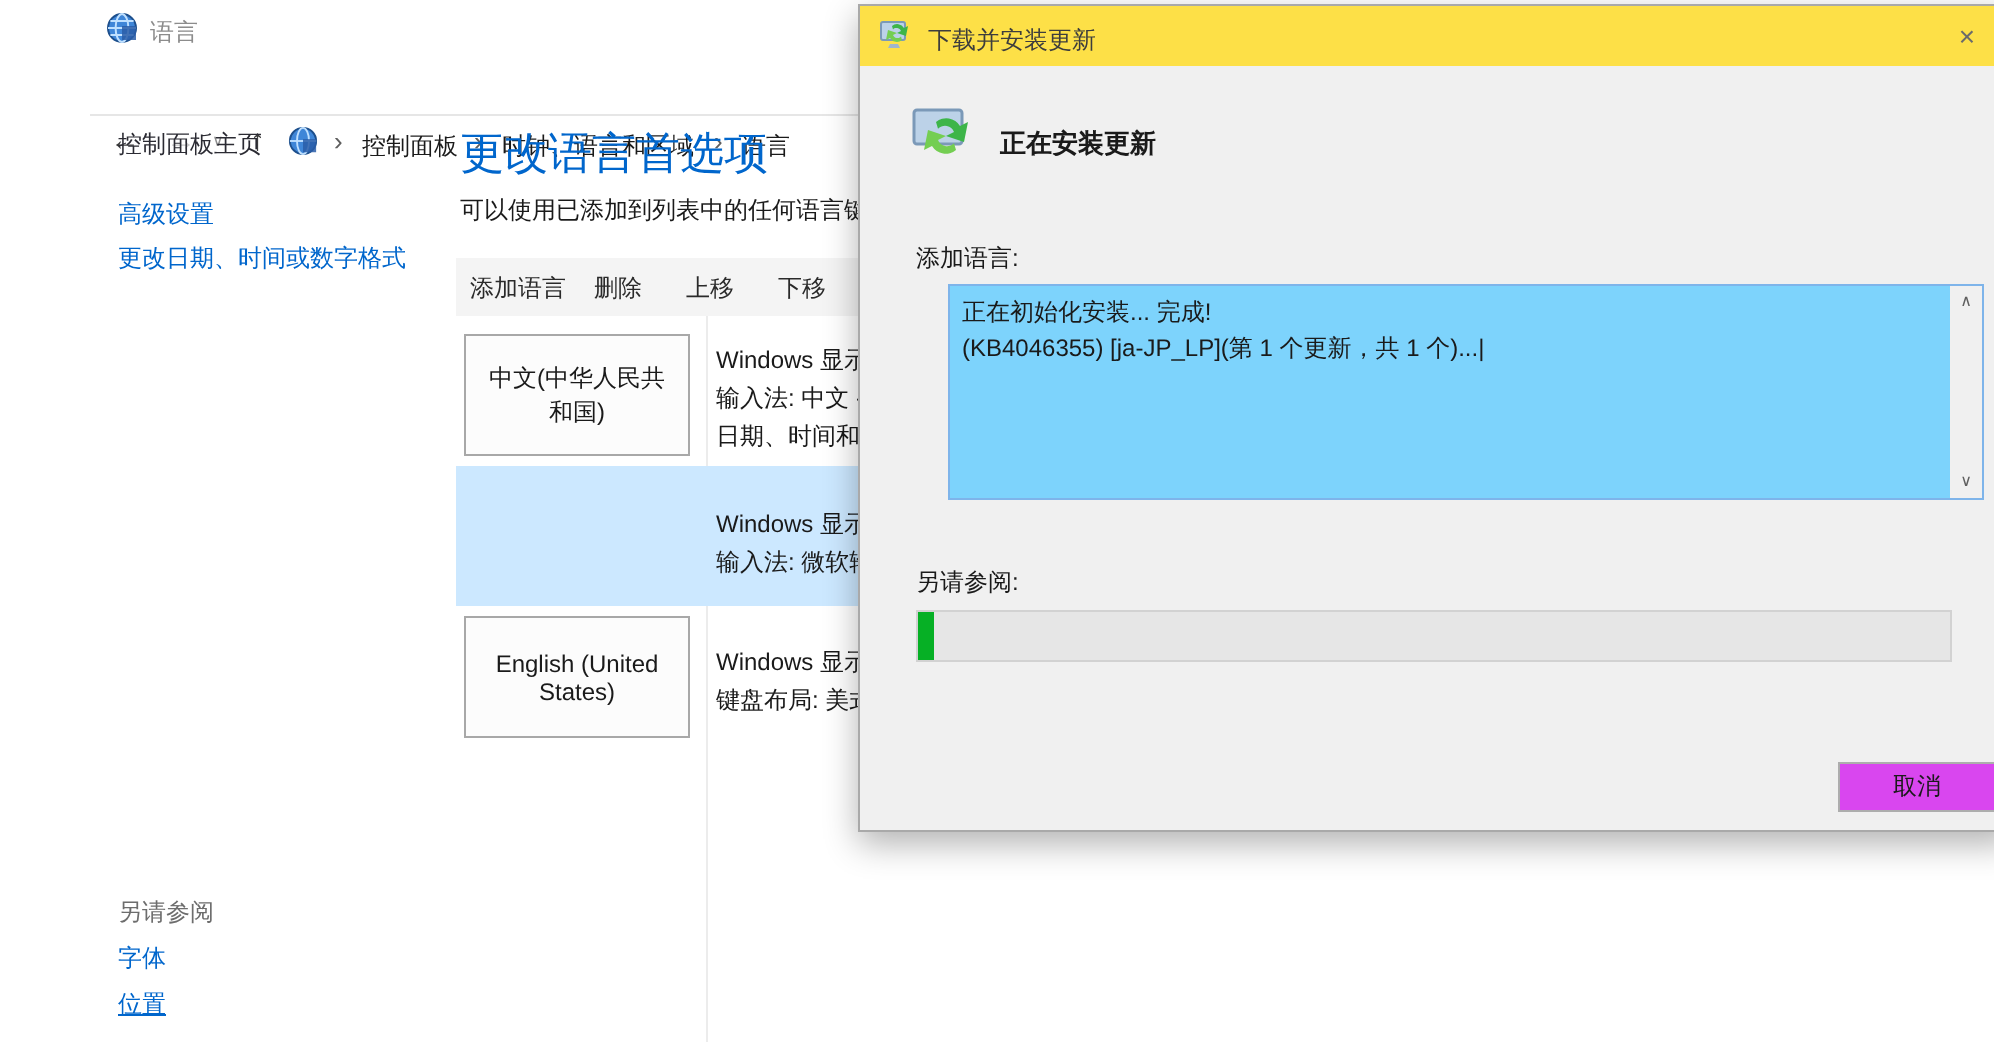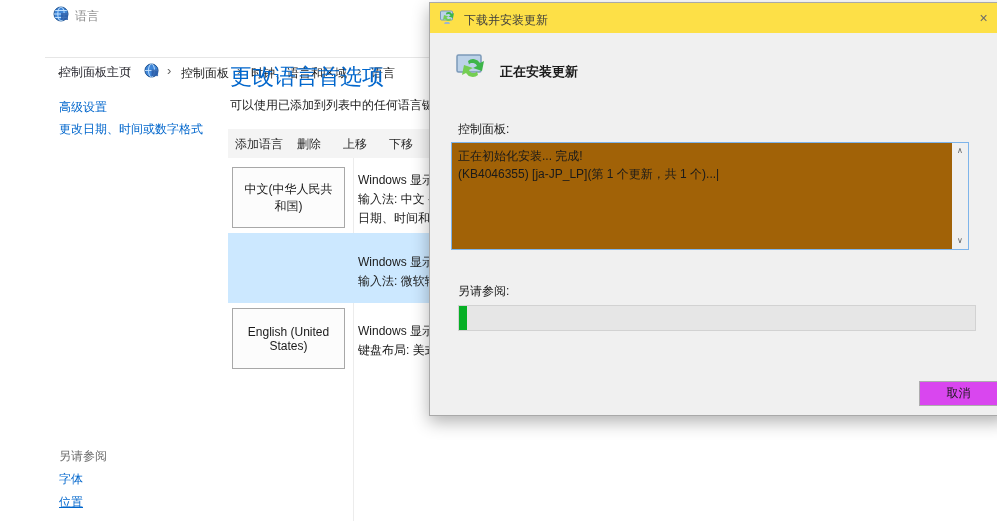--- a/index.html
+++ b/index.html
@@ -51,21 +51,21 @@
   .dialog { left:384px; top:2px; width:578px; height:414px; background:#f0f0f0;
     border:1px solid #a9a9a9; box-shadow:0 6px 16px rgba(0,0,0,.30); }
   .dlg-titlebar { left:0; top:0; width:576px; height:30px; background:#fde047; }
   .dlg-icon { left:10px; top:7px; }
   .dlg-title { left:34px; top:9px; color:#3d3d3d; }
   .dlg-close { left:531px; top:1px; width:45px; height:28px; text-align:center; line-height:28px;
     color:#6b6b6b; font-size:14px; cursor:pointer; }
   .dlg-header-icon { left:26px; top:48px; }
   .dlg-header { left:70px; top:60px; font-weight:bold; font-size:13px; }
   .dlg-label { color:#1a1a1a; }
-  .status-box { left:21px; top:139px; width:518px; height:108px; background:#a16207;
+  .status-box { left:44px; top:139px; width:518px; height:108px; background:#7dd3fc;
     border:1px solid #7eb4ea; }
   .status-text { position:absolute; left:6px; top:4px; right:20px; line-height:18px; }
   .status-line { white-space:normal; }
   .sb-track { position:absolute; right:0; top:0; width:16px; height:106px; background:#f0f0f0; }
   .sb-btn { position:absolute; left:0; width:16px; height:16px; text-align:center;
     font-size:8px; color:#606060; line-height:16px; cursor:pointer; }
   .sb-up { top:0; } .sb-down { bottom:0; }
   .progress-track { left:28px; top:302px; width:518px; height:26px; background:#e6e6e6;
     border:1px solid #d2d2d2; }
   .progress-fill { position:absolute; left:0; top:0; height:24px; background:#06b025; }
@@ -172,21 +172,21 @@
 
     <span class="abs dlg-header-icon">
       <svg width="34" height="30" viewBox="0 0 34 30">
         <rect x="1" y="4" width="24" height="17" rx="1.5" fill="#bcd2e8" stroke="#7b99b8" stroke-width="1.5"></rect>
         <path d="M12 10 a8 8 0 0 1 12 2 l4 -2 l-2 10 l-9 -3 l4 -2 a4.8 4.8 0 0 0 -8 -1.6 z" fill="#3db549"></path>
         <path d="M22 24 a8 8 0 0 1 -12 -2 l-4 2 l2 -10 l9 3 l-4 2 a4.8 4.8 0 0 0 8 1.6 z" fill="#74ce52"></path>
       </svg>
     </span>
     <span class="abs dlg-header">正在安装更新</span>
 
-    <span class="abs dlg-label" style="left:28px; top:118px;">控制面板:</span>
+    <span class="abs dlg-label" style="left:28px; top:118px;">添加语言:</span>
 
     <div class="abs status-box">
       <div class="status-text">
         <div class="status-line">正在初始化安装... 完成!</div>
         <div class="status-line">(KB4046355) [ja-JP_LP](第 1 个更新，共 1 个)...|</div>
       </div>
       <div class="sb-track">
         <div class="sb-btn sb-up">∧</div>
         <div class="sb-btn sb-down">∨</div>
       </div>

